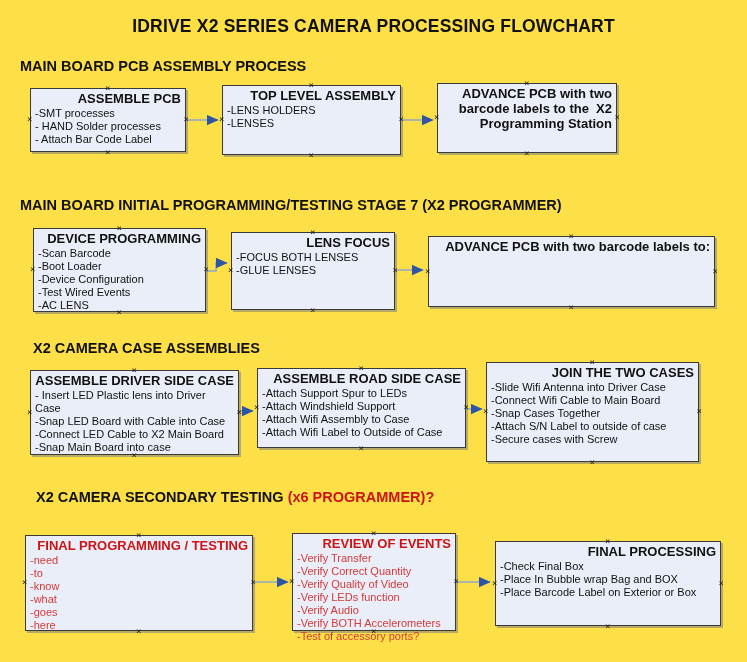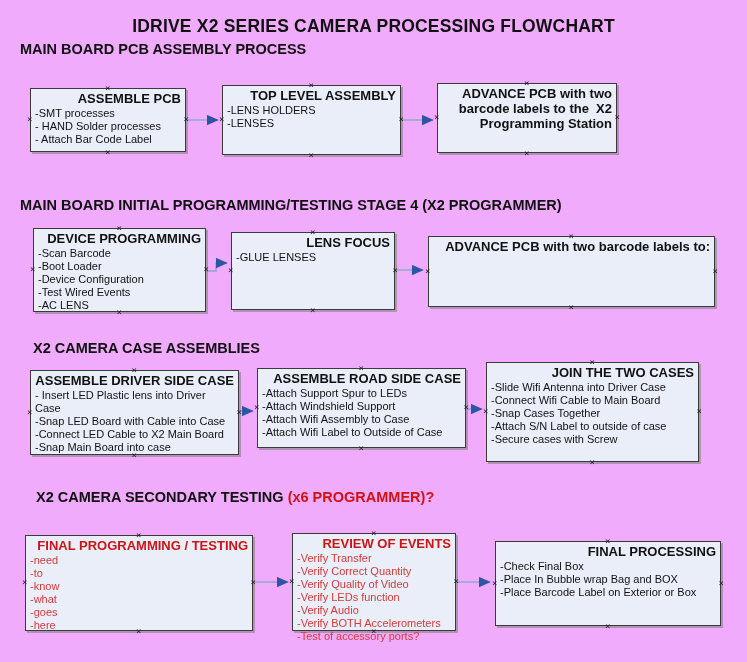--- a/index.html
+++ b/index.html
@@ -1,17 +1,17 @@
 <!DOCTYPE html>
 <html><head>
 <meta charset="utf-8">
 <style>
   html,body{margin:0;padding:0;background:#fff;}
   .canvas{
-    position:relative;width:747px;height:662px;background:#f0abfc;
+    position:relative;width:747px;height:662px;background:#fde047;
     font-family:"Liberation Sans", sans-serif;color:#111;overflow:hidden;
   }
   .main-title{
     position:absolute;top:16px;left:0;width:100%;text-align:center;
     font-size:17.5px;font-weight:bold;letter-spacing:.2px;
   }
   .section-heading{
     position:absolute;font-size:14.5px;font-weight:bold;white-space:nowrap;
   }
   .section-heading .red-part{color:#cc1414;}
@@ -51,25 +51,25 @@
     <line x1="186" y1="120" x2="218" y2="120" stroke="#8fa8cc" stroke-width="1.5" marker-end="url(#arr)"></line>
     <line x1="402" y1="120" x2="433" y2="120" stroke="#8fa8cc" stroke-width="1.5" marker-end="url(#arr)"></line>
     <polyline points="206,271 216,271 216,263 227,263" fill="none" stroke="#8fa8cc" stroke-width="1.5" marker-end="url(#arr)"></polyline>
     <line x1="396" y1="270" x2="423" y2="270" stroke="#8fa8cc" stroke-width="1.5" marker-end="url(#arr)"></line>
     <line x1="239" y1="411" x2="253" y2="411" stroke="#8fa8cc" stroke-width="1.5" marker-end="url(#arr)"></line>
     <line x1="466" y1="409" x2="482" y2="409" stroke="#8fa8cc" stroke-width="1.5" marker-end="url(#arr)"></line>
     <line x1="254" y1="582" x2="288" y2="582" stroke="#8fa8cc" stroke-width="1.5" marker-end="url(#arr)"></line>
     <line x1="456" y1="582" x2="490" y2="582" stroke="#8fa8cc" stroke-width="1.5" marker-end="url(#arr)"></line>
   </svg>
 
-  <div class="section-heading" style="left:20px;top:41px;">
+  <div class="section-heading" style="left:20px;top:58px;">
     <span>MAIN BOARD PCB ASSEMBLY PROCESS</span>
   </div>
   <div class="section-heading" style="left:20px;top:197px;">
-    <span>MAIN BOARD INITIAL PROGRAMMING/TESTING STAGE 4 (X2 PROGRAMMER)</span>
+    <span>MAIN BOARD INITIAL PROGRAMMING/TESTING STAGE 7 (X2 PROGRAMMER)</span>
   </div>
   <div class="section-heading" style="left:33px;top:340px;">
     <span>X2 CAMERA CASE ASSEMBLIES</span>
   </div>
   <div class="section-heading" style="left:36px;top:489px;">
     <span>X2 CAMERA SECONDARY TESTING</span><span class="red-part">  (x6 PROGRAMMER)?</span>
   </div>
 
   <div class="fc-box" style="left:30px;top:88px;width:156px;height:64px;">
     <div class="fc-title">ASSEMBLE PCB</div>
@@ -113,20 +113,21 @@
         <div class="fc-item">-AC LENS</div>
       </div>
   <span class="cp t">×</span>
       <span class="cp b">×</span>
       <span class="cp l">×</span>
       <span class="cp r">×</span>
     </div>
   <div class="fc-box" style="left:231px;top:232px;width:164px;height:78px;">
     <div class="fc-title">LENS FOCUS</div>
     <div class="fc-items">
+        <div class="fc-item">-FOCUS BOTH LENSES</div>
         <div class="fc-item">-GLUE LENSES</div>
       </div>
   <span class="cp t">×</span>
       <span class="cp b">×</span>
       <span class="cp l">×</span>
       <span class="cp r">×</span>
     </div>
   <div class="fc-box" style="left:428px;top:236px;width:287px;height:71px;">
     <div class="fc-title">ADVANCE PCB with two barcode labels to:</div>
   <span class="cp t">×</span>

